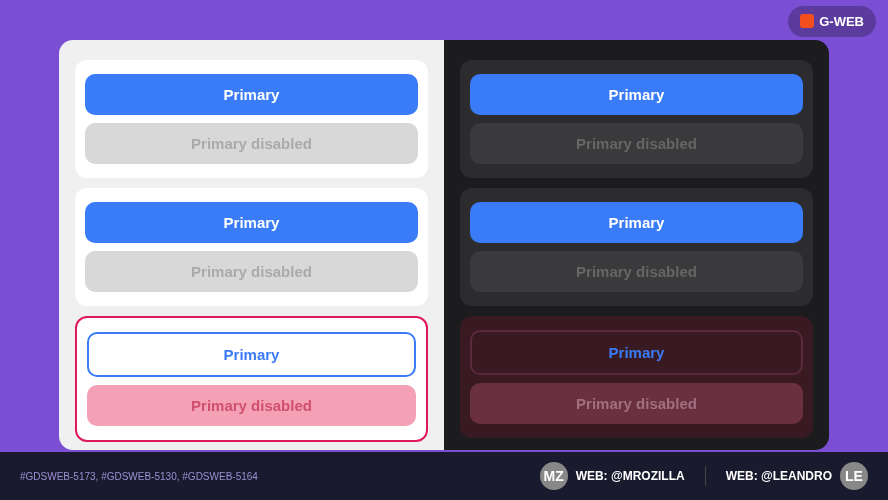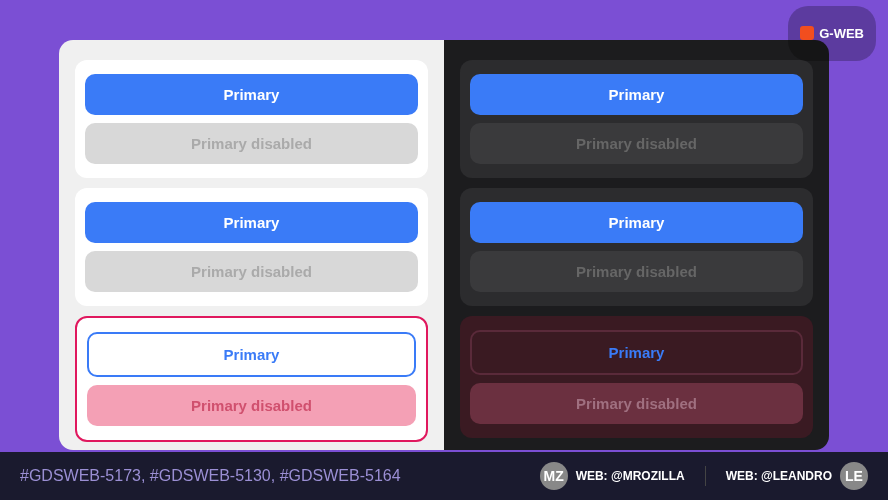--- a/index.html
+++ b/index.html
@@ -22,21 +22,21 @@
       gap: 6px;
       padding: 6px 12px;
       z-index: 10;
     }
     .top-bar-btn {
       display: flex;
       align-items: flex-start;
       gap: 5px;
       background: rgba(0,0,0,0.25);
       border-radius: 20px;
-      padding: 20px 12px;
+      padding: 8px 12px;
       color: white;
       font-size: 13px;
       font-weight: 600;
       cursor: pointer;
     }
     .top-bar-icon {
       width: 14px;
       height: 14px;
       border-radius: 3px;
       display: inline-block;
@@ -174,21 +174,21 @@
       right: 0;
       height: 48px;
       background: #1A1A2E;
       display: flex;
       align-items: center;
       justify-content: space-between;
       padding: 0 20px;
     }
     .bottom-left {
       color: #9B8FD4;
-      font-size: 16px;
+      font-size: 10px;
       font-weight: 500;
     }
     .bottom-right {
       display: flex;
       align-items: center;
       gap: 20px;
     }
     .bottom-user {
       display: flex;
       align-items: center;

